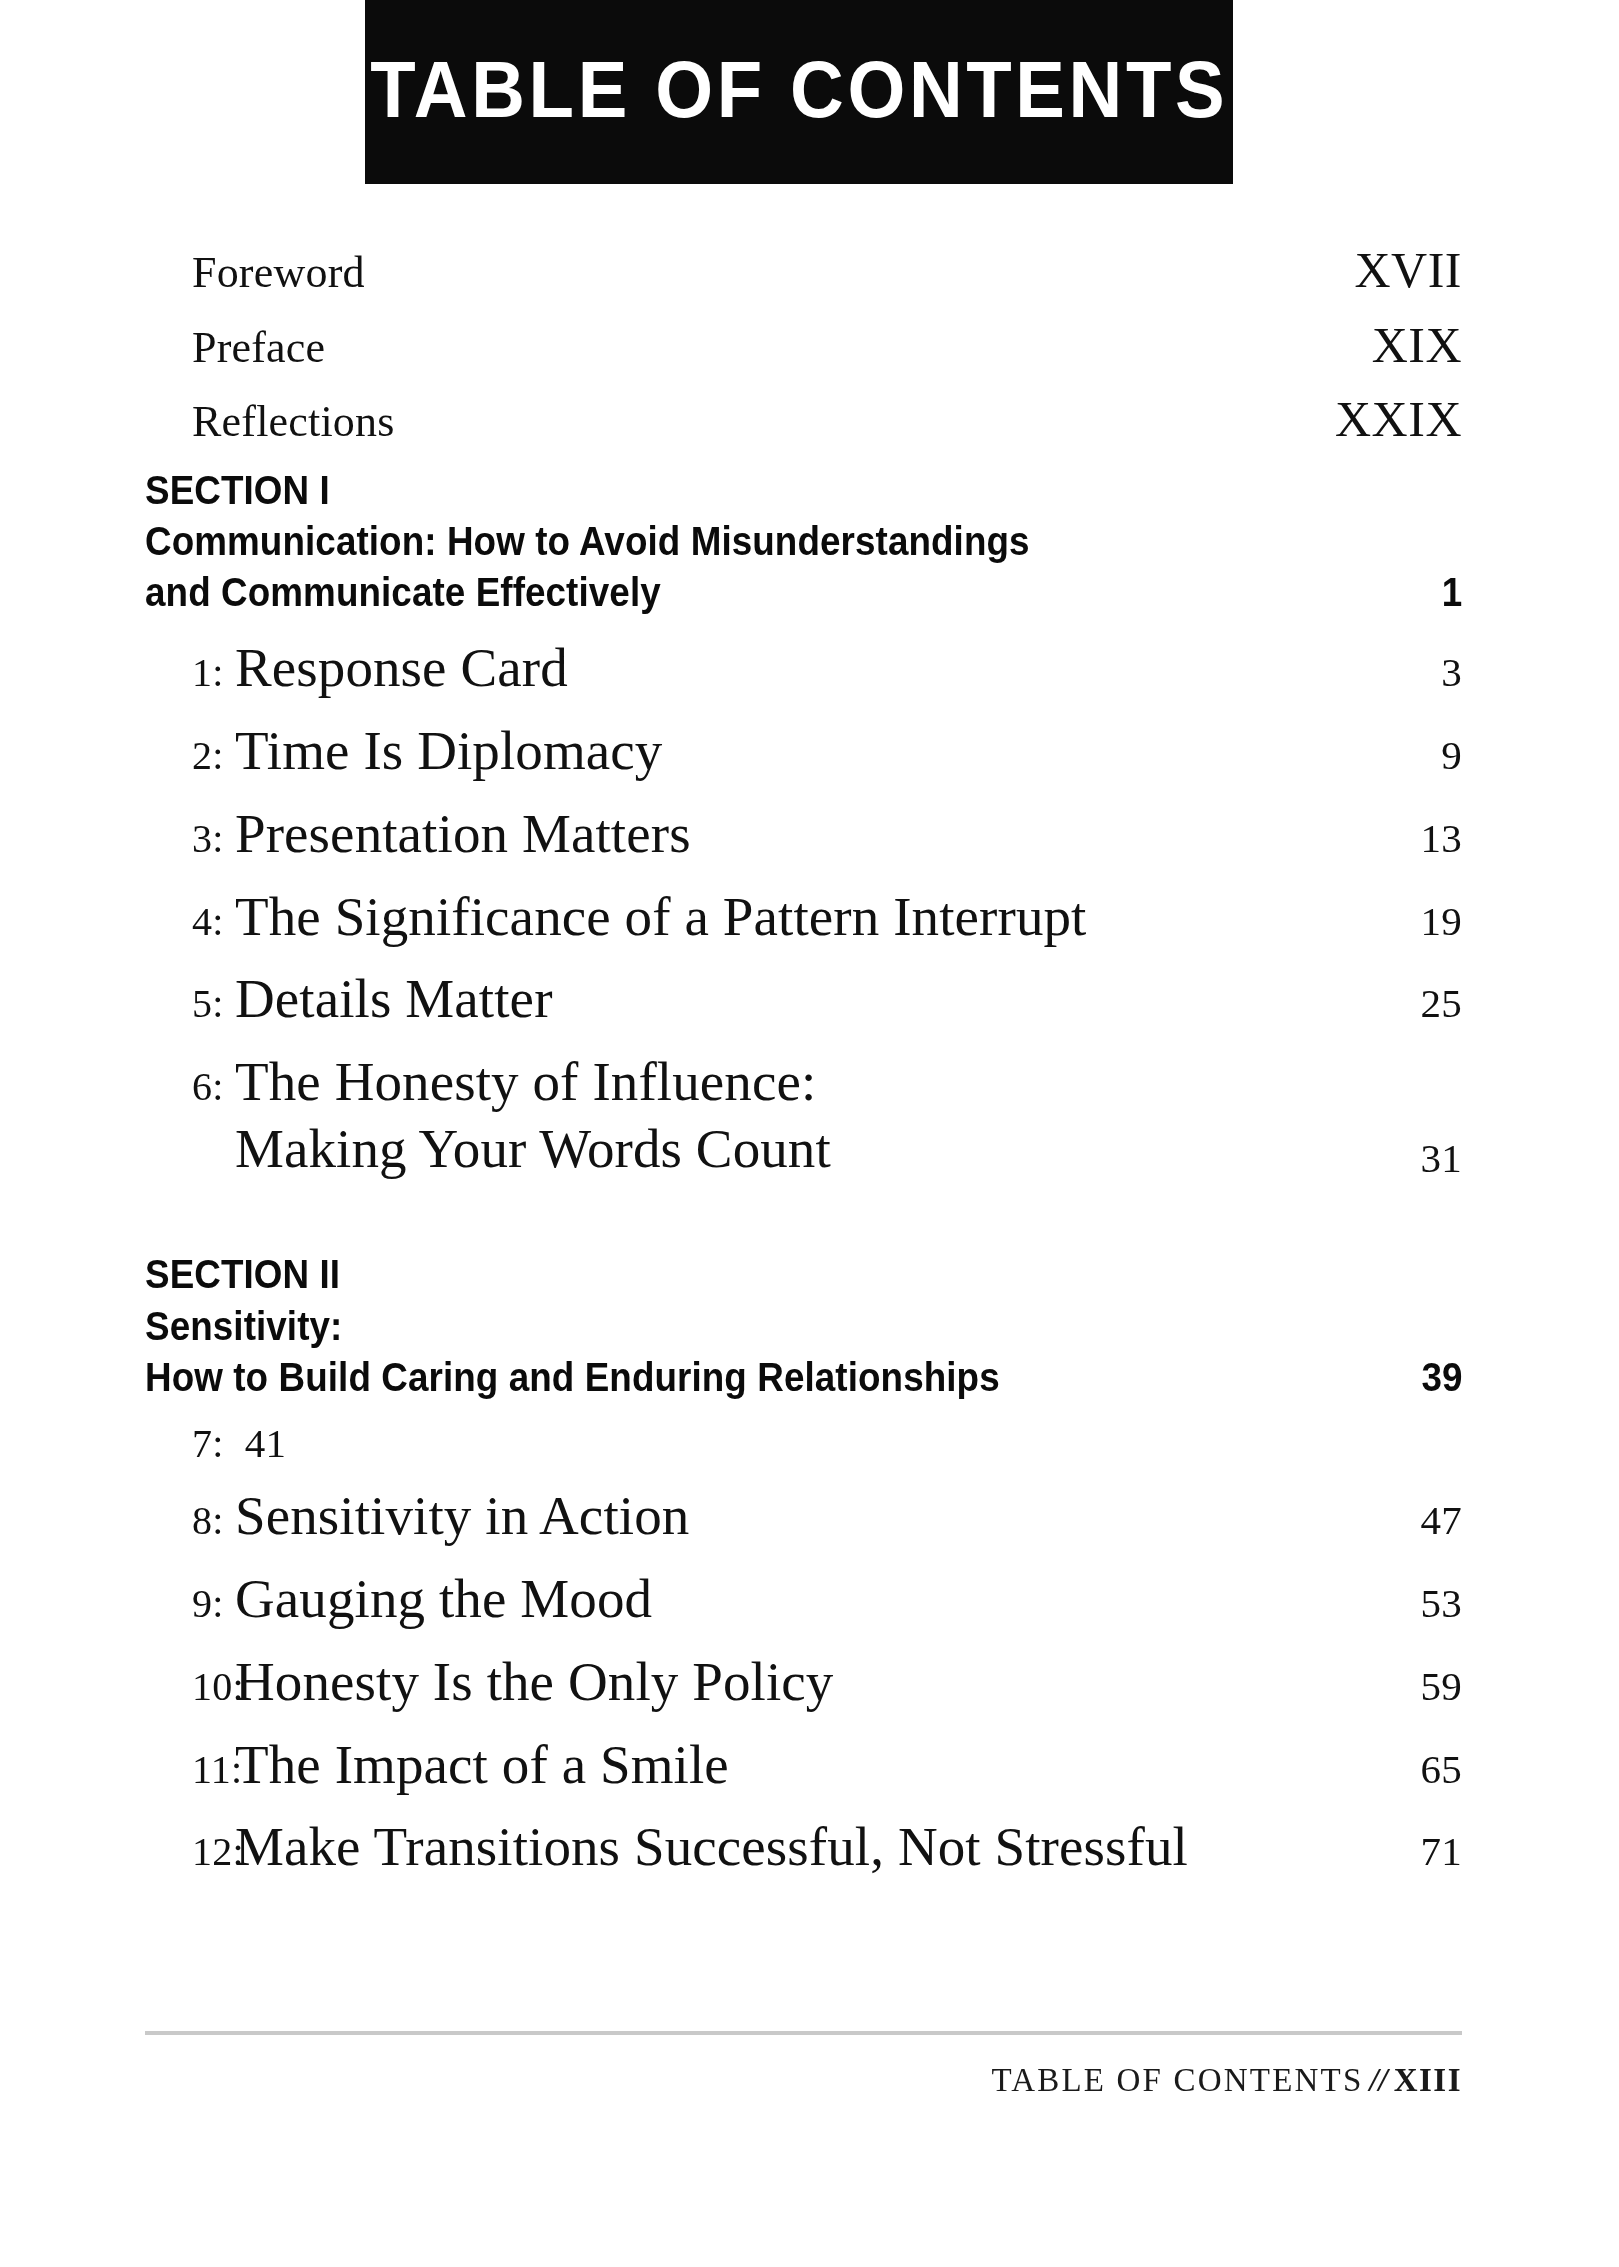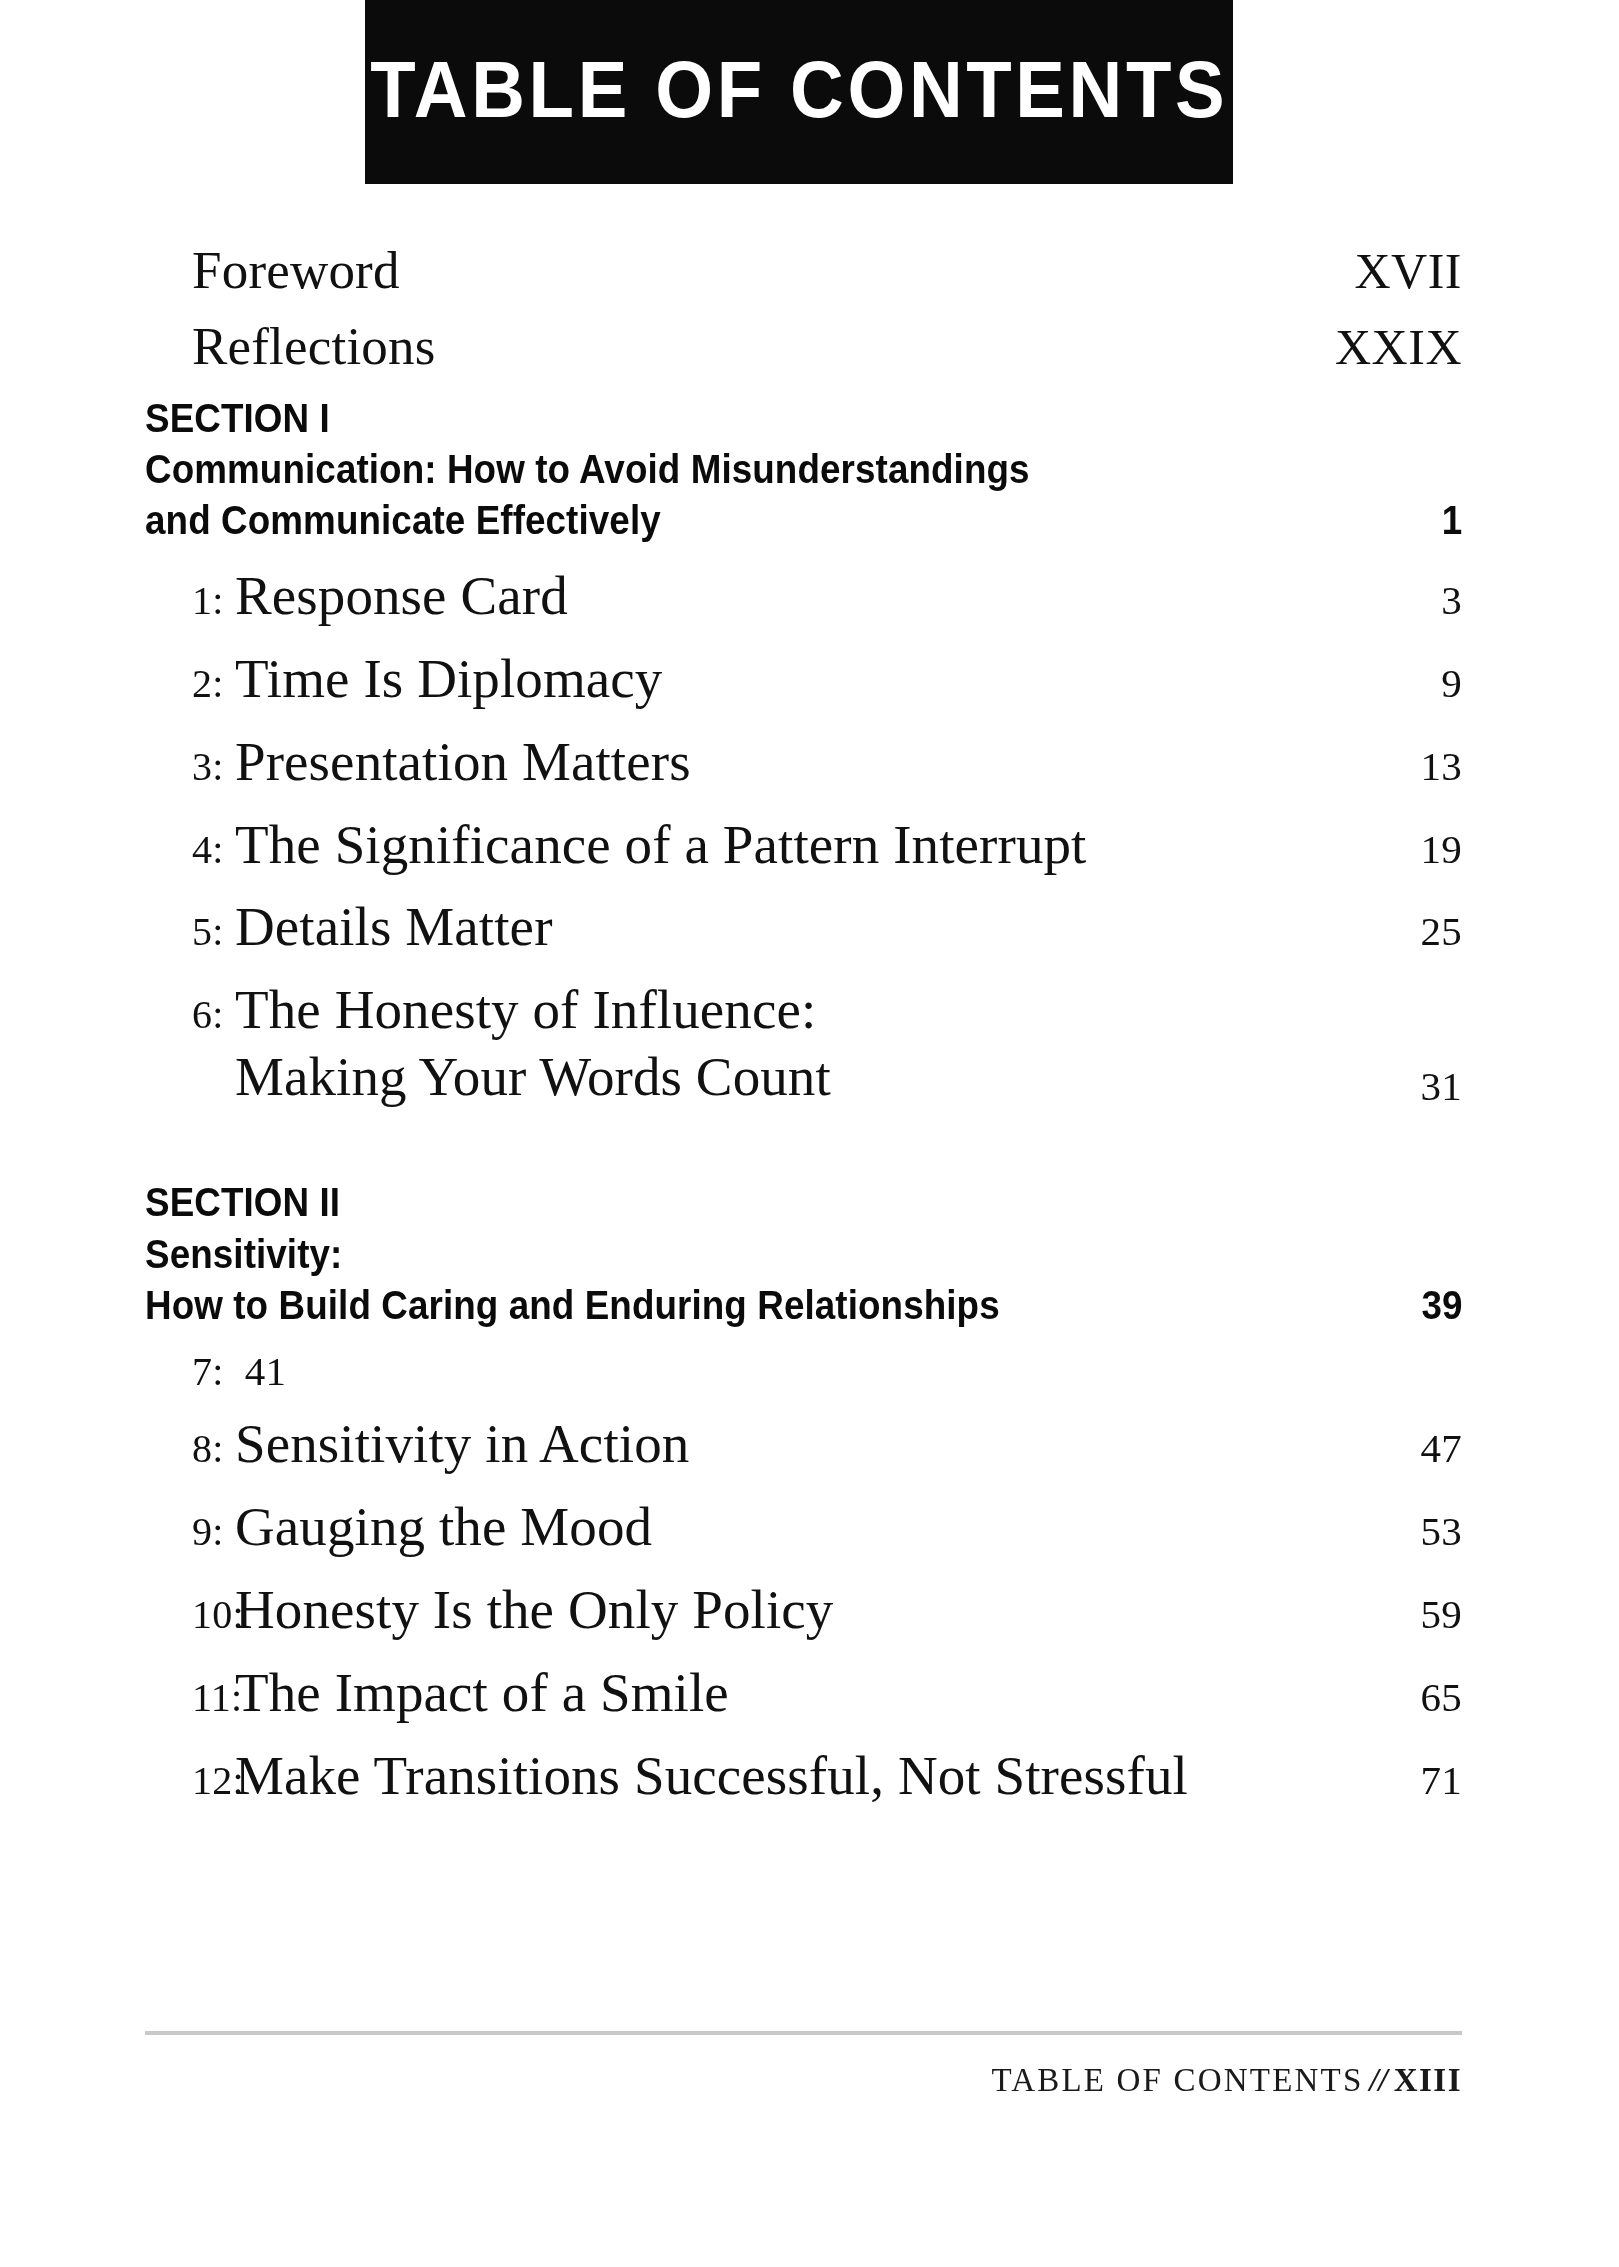--- a/index.html
+++ b/index.html
@@ -60,21 +60,21 @@
   }
 
   
   .front-row {
     display: flex;
     align-items: baseline;
     padding-left: 47px;
     margin-bottom: 16.7px;
   }
   .front-label {
-    font-size: 53px;
+    font-size: 44px;
     line-height: 1.12;
     letter-spacing: 0.2px;
   }
   .front-dots { flex: 1 1 auto; }
   .front-page {
     font-size: 50px;
     letter-spacing: 0.5px;
     text-align: right;
     white-space: nowrap;
   }
@@ -194,20 +194,25 @@
 
   <div class="content">
 
     <div>
       <div class="front-row">
         <span class="front-label">Foreword</span>
         <span class="front-dots"></span>
         <span class="front-page">XVII</span>
       </div>
       <div class="front-row">
+        <span class="front-label">Preface</span>
+        <span class="front-dots"></span>
+        <span class="front-page">XIX</span>
+      </div>
+      <div class="front-row">
         <span class="front-label">Reflections</span>
         <span class="front-dots"></span>
         <span class="front-page">XXIX</span>
       </div>
     </div>
 
     <div class="section-block">
       <div class="section-kicker">SECTION I</div>
       <div class="section-title-line">Communication: How to Avoid Misunderstandings</div>
       <div class="section-title-row">

